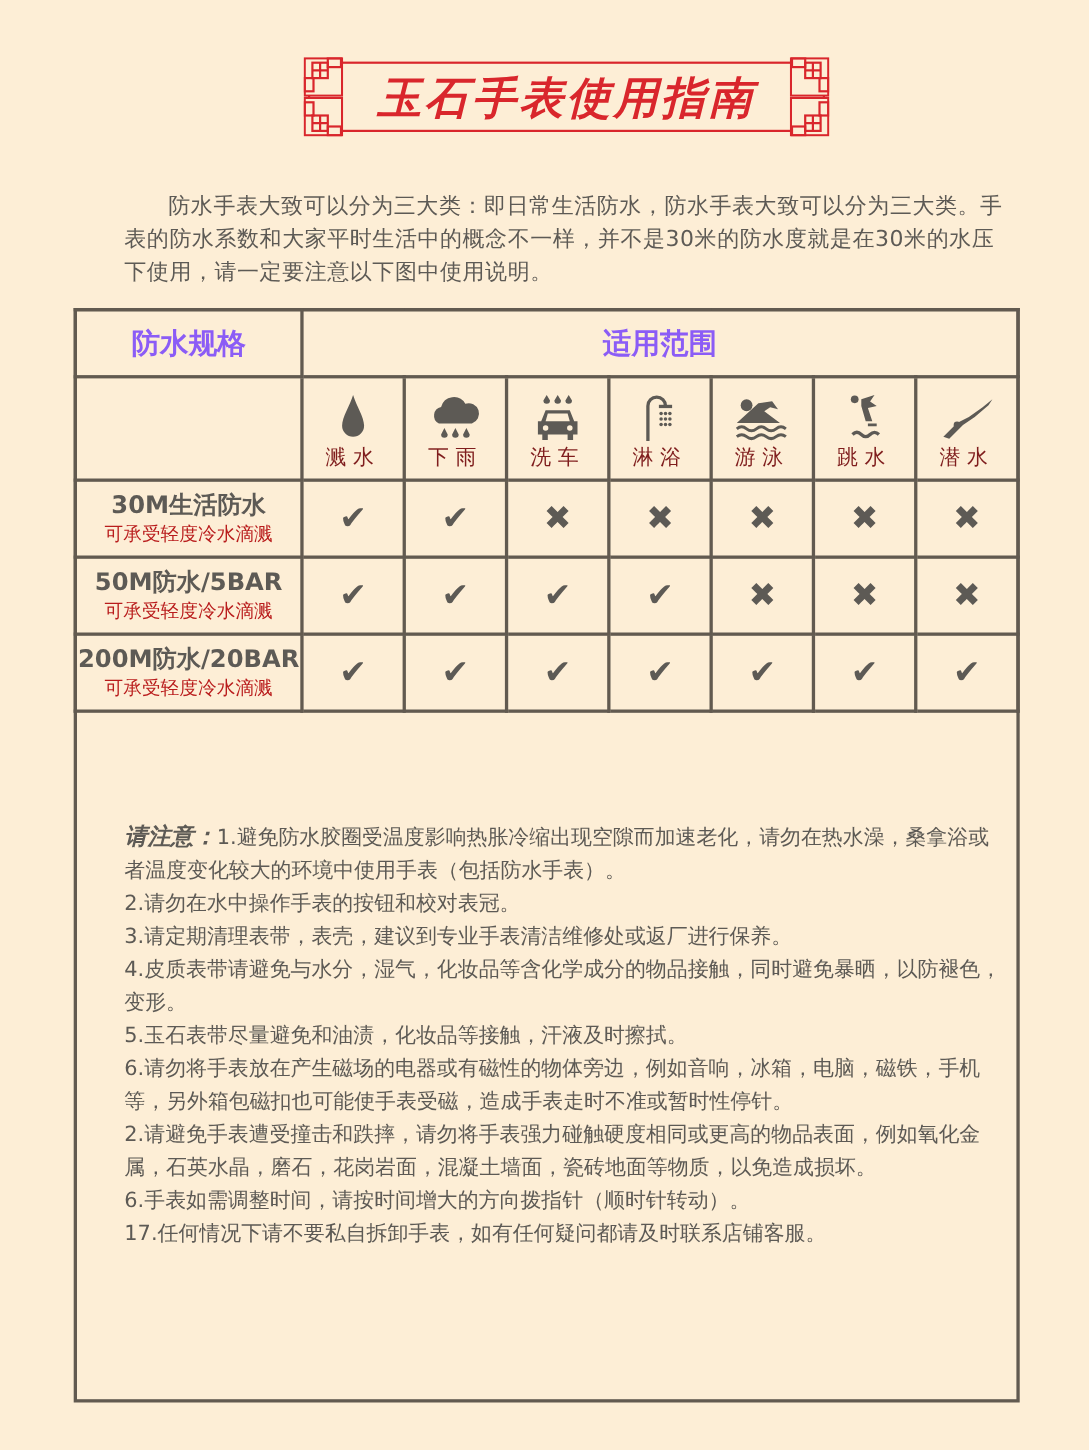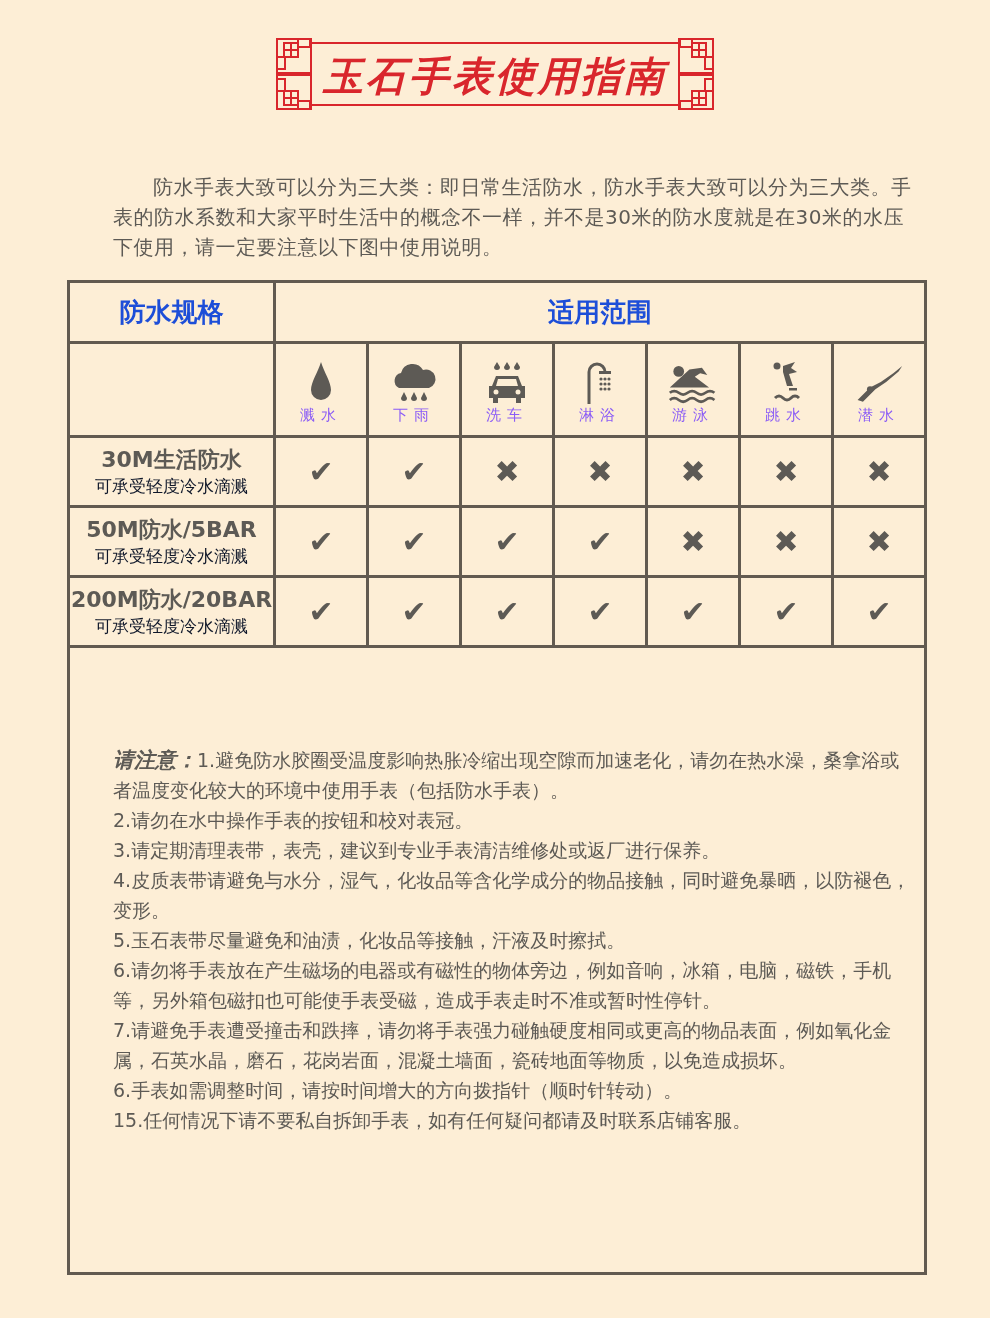--- a/index.html
+++ b/index.html
@@ -1,45 +1,45 @@
 <!DOCTYPE html>
 <html><head>
 <meta charset="utf-8">
 <style>
   * { box-sizing: border-box; margin: 0; padding: 0; }
   html, body { width: 990px; height: 1318px; background: #fdeed6; overflow: hidden; }
   body { font-family: "DejaVu Sans", "Liberation Sans", sans-serif; color: #5d5a55; position: relative; }
 
   
-  .banner { position: absolute; left: 276px; top: 38px; width: 438px; height: 72px; }
+  .banner { position: absolute; left: 276px; top: 52px; width: 478px; height: 72px; }
   .banner-frame { position: absolute; left: 4px; top: 4px; right: 4px; bottom: 4px; border: 2px solid #d9262c; }
   .corner { position: absolute; width: 36px; height: 36px; }
   .corner.tl { left: 0; top: 0; }
   .corner.tr { right: 0; top: 0; transform: scaleX(-1); }
   .corner.bl { left: 0; bottom: 0; transform: scaleY(-1); }
   .corner.br { right: 0; bottom: 0; transform: scale(-1,-1); }
   .banner-title { position: absolute; left: 0; right: 0; top: 16px; text-align: center; font-size: 40px; font-weight: bold; color: #d9262c; font-style: italic; letter-spacing: 3px; line-height: 44px; }
 
   
   .intro { position: absolute; left: 113px; top: 172px; width: 800px; font-size: 20px; line-height: 30px; color: #5d5a55; text-indent: 40px; letter-spacing: 0.5px; }
 
   
   .table-wrap { position: absolute; left: 67px; top: 280px; width: 860px; height: 995px; border: 3px solid #625a50; }
   table { border-collapse: collapse; position: absolute; left: -3px; top: -3px; width: 860px; }
   td, th { border: 3px solid #625a50; text-align: center; vertical-align: middle; }
   .hdr-row { height: 61px; }
-  .hdr-row th { font-size: 26px; font-weight: bold; color: #1d4ed8; }
+  .hdr-row th { font-size: 26px; font-weight: bold; color: #8b5cf6; }
   .icon-row { height: 94px; }
   .icon-cell { padding-top: 6px; }
   .icon-cell svg { display: block; margin: 0 auto; width: 50px; height: 46px; }
-  .icon-label { font-size: 15px; letter-spacing: 6px; margin-top: 0; color: #8b5cf6; }
+  .icon-label { font-size: 19px; letter-spacing: 6px; margin-top: 0; color: #7f1d1d; }
   .data-row { height: 70px; }
   .spec-cell { width: 206px; }
   .spec-name { font-size: 22px; font-weight: bold; line-height: 28px; color: #5d5a55; }
-  .spec-sub { font-size: 17px; line-height: 24px; color: #0f172a; }
+  .spec-sub { font-size: 17px; line-height: 24px; color: #b91c1c; }
   .mark { font-size: 30px; font-weight: bold; color: #5d5a55; }
   .col { width: 93px; }
 
   
   .notes { position: absolute; left: 113px; top: 745px; width: 800px; font-size: 19px; line-height: 30px; color: #5d5a55; }
   .notes .lead { font-weight: bold; font-size: 21px; font-style: italic; }
   .notes p { margin: 0; }
 </style>
 </head>
 <body>
@@ -211,16 +211,16 @@
     </table>
 </div>
 
 <div class="notes">
   <p><span class="lead">请注意：</span><span>1.避免防水胶圈受温度影响热胀冷缩出现空隙而加速老化，请勿在热水澡，桑拿浴或者温度变化较大的环境中使用手表（包括防水手表）。</span></p>
   <p>2.请勿在水中操作手表的按钮和校对表冠。</p>
   <p>3.请定期清理表带，表壳，建议到专业手表清洁维修处或返厂进行保养。</p>
   <p>4.皮质表带请避免与水分，湿气，化妆品等含化学成分的物品接触，同时避免暴晒，以防褪色，变形。</p>
   <p>5.玉石表带尽量避免和油渍，化妆品等接触，汗液及时擦拭。</p>
   <p>6.请勿将手表放在产生磁场的电器或有磁性的物体旁边，例如音响，冰箱，电脑，磁铁，手机等，另外箱包磁扣也可能使手表受磁，造成手表走时不准或暂时性停针。</p>
-  <p>7.请避免手表遭受撞击和跌摔，请勿将手表强力碰触硬度相同或更高的物品表面，例如氧化金属，石英水晶，磨石，花岗岩面，混凝土墙面，瓷砖地面等物质，以免造成损坏。</p>
+  <p>2.请避免手表遭受撞击和跌摔，请勿将手表强力碰触硬度相同或更高的物品表面，例如氧化金属，石英水晶，磨石，花岗岩面，混凝土墙面，瓷砖地面等物质，以免造成损坏。</p>
   <p>6.手表如需调整时间，请按时间增大的方向拨指针（顺时针转动）。</p>
-  <p>15.任何情况下请不要私自拆卸手表，如有任何疑问都请及时联系店铺客服。</p>
+  <p>17.任何情况下请不要私自拆卸手表，如有任何疑问都请及时联系店铺客服。</p>
 </div>
 
 </body></html>

